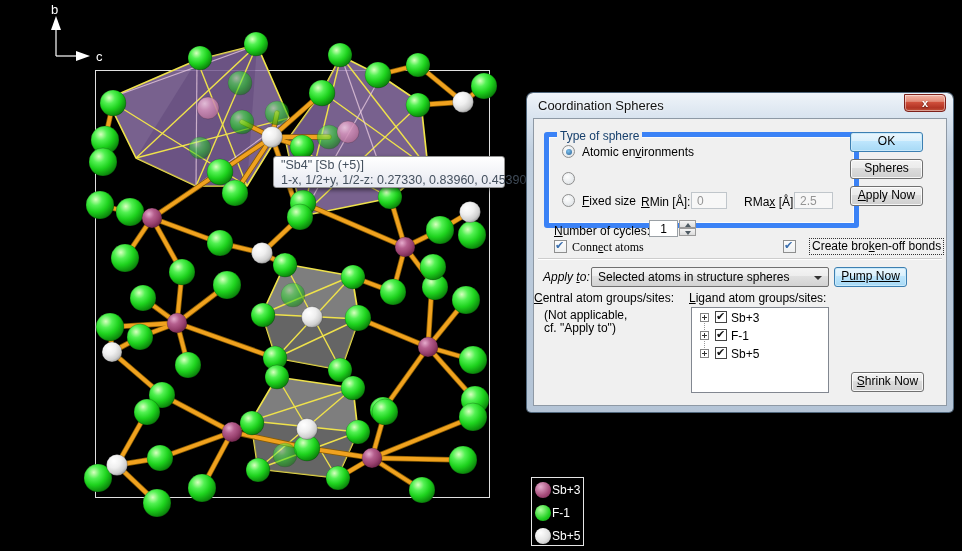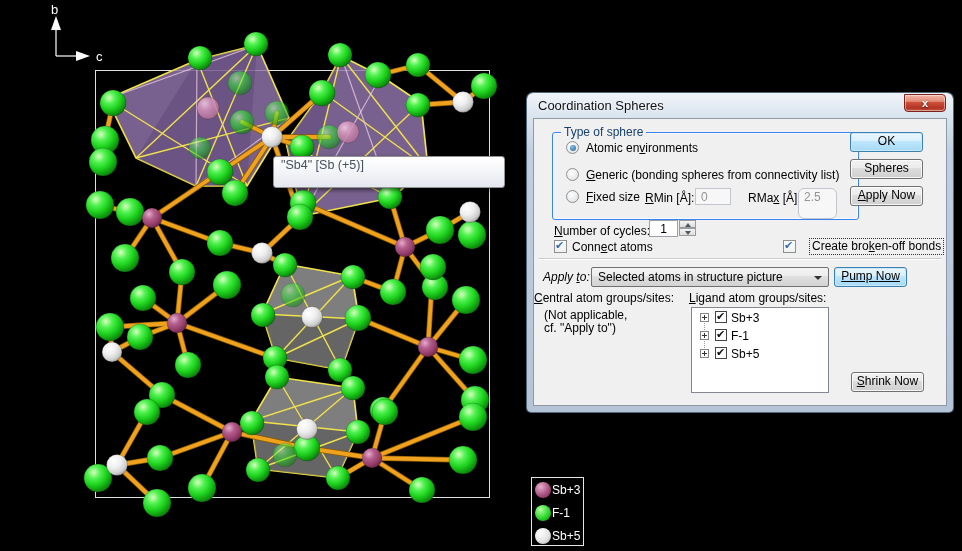--- a/index.html
+++ b/index.html
@@ -50,22 +50,22 @@
     text-shadow:0 1px 2px rgba(0,0,0,.6);cursor:default;
   }
   .content{
     position:absolute;left:6px;top:25px;right:6px;bottom:6px;
     background:#f0f0f0;border:1px solid #8e99a5;box-sizing:border-box;font-size:12px;color:#000;
   }
   .lbl{position:absolute;white-space:nowrap;}
 
   
   .groupbox{
-    position:absolute;left:18px;top:13px;width:305px;height:86px;
-    border:1px solid #3b82f6;border-radius:3px;box-shadow:inset 0 0 0 1px #fbfbfb;
+    position:absolute;left:10px;top:13px;width:305px;height:86px;
+    border:5px solid #3b82f6;border-radius:3px;box-shadow:inset 0 0 0 1px #fbfbfb;
   }
   .groupbox-label{
     position:absolute;left:8px;top:-8px;background:#f0f0f0;padding:0 3px;
     color:#17406d;font-size:12px;
   }
   .radio{position:absolute;width:13px;height:13px;border-radius:50%;box-sizing:border-box;
     border:1px solid #8e8e8e;background:radial-gradient(circle at 40% 35%,#fefefe,#d9dee2);}
   .radio.sel::after{content:"";position:absolute;left:2.5px;top:2.5px;width:6px;height:6px;border-radius:50%;
     background:radial-gradient(circle at 40% 35%,#7cc0ee,#2a5f91);}
   .field{position:absolute;box-sizing:border-box;border:1px solid #c0c6cb;background:#f7f7f7;
@@ -427,75 +427,75 @@
       <circle cx="262" cy="253" r="10.5" fill="url(#gS5)" opacity="1" stroke="rgba(0,0,0,0.35)" stroke-width="0.6"></circle>
       <circle cx="312" cy="317" r="10.5" fill="url(#gS5)" opacity="1" stroke="rgba(0,0,0,0.35)" stroke-width="0.6"></circle>
       <circle cx="307" cy="429" r="10.5" fill="url(#gS5)" opacity="1" stroke="rgba(0,0,0,0.35)" stroke-width="0.6"></circle>
       <circle cx="117" cy="465" r="10.5" fill="url(#gS5)" opacity="1" stroke="rgba(0,0,0,0.35)" stroke-width="0.6"></circle>
       <circle cx="112" cy="352" r="10" fill="url(#gS5)" opacity="1" stroke="rgba(0,0,0,0.35)" stroke-width="0.6"></circle>
     </g>
 </svg>
 
 <div class="tooltip">
   <div>"Sb4" [Sb (+5)]</div>
+  <div>1-x, 1/2+y, 1/2-z: 0.27330, 0.83960, 0.45390</div>
 </div>
 
 <div class="dialog">
   <div class="title">Coordination Spheres</div>
   <div class="close-btn">
     <span>x</span>
   </div>
 
   <div class="content">
 
     <div class="groupbox">
       <span class="groupbox-label">Type of sphere</span>
 
       <span class="radio sel" style="left:13px;top:8px;"></span>
       <span class="lbl" style="left:33px;top:8px;">Atomic en<u>v</u>ironments</span>
 
       <span class="radio" style="left:13px;top:35px;"></span>
-      <span class="lbl" style="left:33px;top:35px;"><u>G</u>eneric (bonding spheres from connectivity list)</span>
 
       <span class="radio" style="left:13px;top:57px;"></span>
       <span class="lbl" style="left:33px;top:57px;"><u>F</u>ixed size</span>
 
       <span class="lbl" style="left:92px;top:58px;"><u>R</u>Min [Å]:</span>
       <div class="field" style="left:142px;top:55px;width:36px;height:17px;">0</div>
 
       <span class="lbl" style="left:195px;top:58px;">RMa<u>x</u> [Å]:</span>
-      <div class="field" style="left:245px;top:55px;width:39px;height:31px;border-radius:6px;">2.5</div>
+      <div class="field" style="left:245px;top:55px;width:39px;height:17px;">2.5</div>
     </div>
 
     <div class="btn hot" style="left:316px;top:13px;">OK</div>
     <div class="btn" style="left:316px;top:40px;">Spheres</div>
     <div class="btn" style="left:316px;top:67px;"><u>A</u>pply Now</div>
 
     <span class="lbl" style="left:20px;top:105px;"><u>N</u>umber of cycles:</span>
     <div class="spin-edit" style="left:115px;top:101px;width:29px;height:17px;">1</div>
     <div class="spin-btns" style="left:145px;top:101px;">
       <div class="spin-btn spin-up">
           <span class="arrow-up"></span>
         </div>
       <div class="spin-btn spin-dn">
           <span class="arrow-dn"></span>
         </div>
     </div>
 
     <span class="chk" style="left:20px;top:121px;"></span>
-    <span class="lbl" style="left:38px;top:121px;">Conn<u>e</u>ct atoms</span>
+    <span class="lbl" style="left:38px;top:121px;font-family:Liberation Serif, serif;">Conn<u>e</u>ct atoms</span>
 
     <span class="chk" style="left:249px;top:121px;"></span>
     <span class="lbl focus-dotted" style="left:276px;top:120px;">Create bro<u>k</u>en-off bonds</span>
 
     <div class="separator"></div>
 
     <span class="lbl" style="left:9px;top:151px;font-style:italic;">Apply <u>t</u>o:</span>
     <div class="combo">
-      <span>Selected atoms in structure picture</span>
+      <span>Selected atoms in structure spheres</span>
       <span class="combo-arrow"></span>
     </div>
     <div class="btn hot" style="left:300px;top:148px;text-decoration:underline;">P<u>u</u>mp Now</div>
 
     <span class="lbl" style="left:0;top:172px;"><u>C</u>entral atom groups/sites:</span>
     <span class="lbl" style="left:10px;top:189px;">(Not applicable,</span>
     <span class="lbl" style="left:10px;top:202px;">cf. "Apply to")</span>
 
     <span class="lbl" style="left:155px;top:172px;"><u>L</u>igand atom groups/sites:</span>
 

